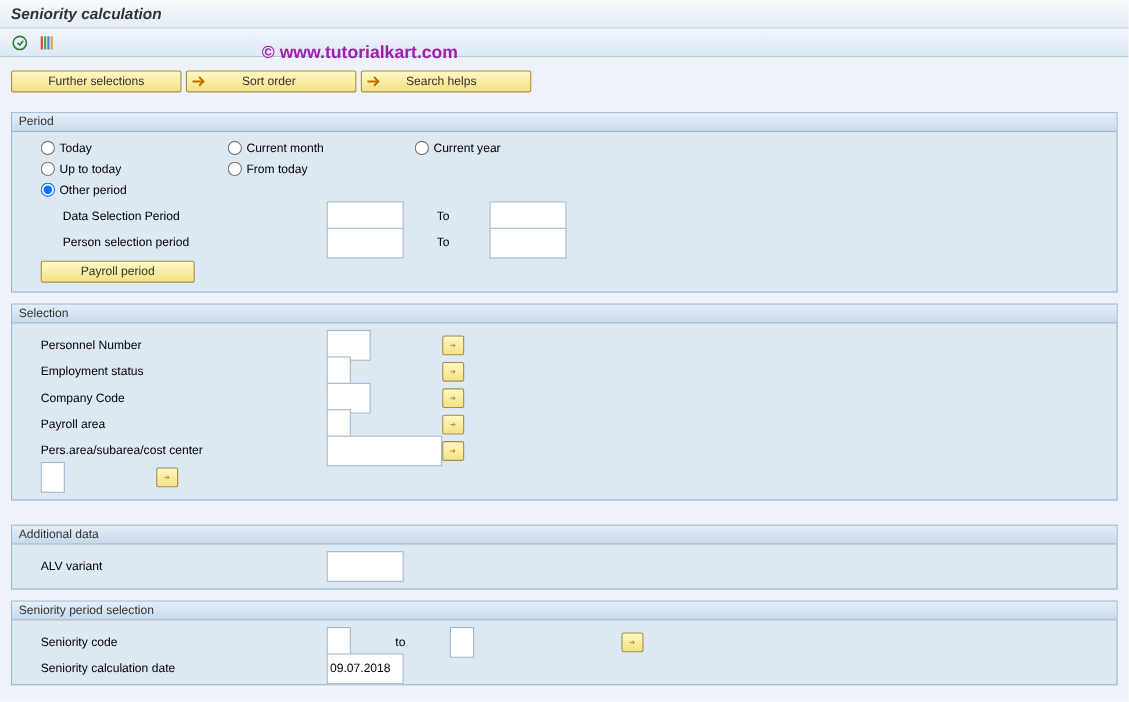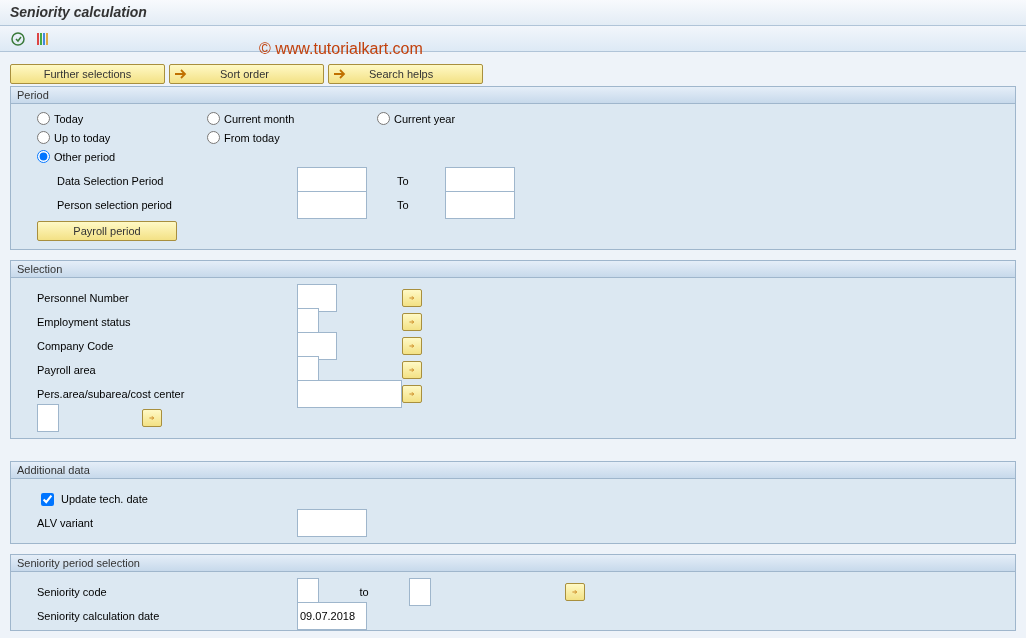--- a/index.html
+++ b/index.html
@@ -31,21 +31,21 @@
       display: flex;
       align-items: center;
       gap: 8px;
     }
     .toolbar-btn { width: 16px; height: 16px; cursor: pointer; }
     .content {
       background: #eef3f9;
       padding: 12px 10px;
       height: calc(100% - 52px);
     }
-    .btn-row { display: flex; gap: 4px; margin-bottom: 2px; }
+    .btn-row { display: flex; gap: 4px; margin-bottom: 18px; }
     .sap-btn {
       background: linear-gradient(to bottom, #fff9c5 0%, #f3e185 100%);
       border: 1px solid #a88f3e;
       border-radius: 2px;
       height: 20px;
       display: inline-flex;
       align-items: center;
       justify-content: center;
       padding: 0 8px;
       font-size: 11px;
@@ -105,25 +105,26 @@
       border: 1px solid #a88f3e;
       border-radius: 2px;
       display: inline-flex; align-items: center; justify-content: center;
       cursor: pointer;
       margin-left: 4px;
     }
     .selection-grid .field-row .arrow-btn { margin-left: 0;}
     .check { display:flex; align-items:center; gap:4px;}
     .watermark {
       position: absolute;
-      top: 40px; left: 259px;
+      top: 40px; left: 238px;
       font-size: 16px;
-      color: #c2410c;
+      color: #a21caf;
       font-family: Arial;
       pointer-events: none;
+      font-weight: bold;
     }
     fieldset { border:none; padding:0; margin:0;}
     .panel-last { margin-bottom: 0; }
     .panel-last .panel-body { padding-bottom: 2px; }
   </style>
 </head>
 <body>
 
 <div class="title-bar">Seniority calculation</div>
 
@@ -287,24 +288,20 @@
           </button>
       </div>
     </div>
   </div>
 
   <div style="height:12px;"></div>
 
   <div class="panel">
     <div class="panel-header">Additional data</div>
     <div class="panel-body">
-      <div class="field-row check">
-        <input type="checkbox" checked="" style="">
-        <span>Update tech. date</span>
-      </div>
       <div class="field-row">
         <span class="label-col">ALV variant</span>
         <input class="txt-input w70" value="" style="">
       </div>
     </div>
   </div>
 
   <div class="panel panel-last">
     <div class="panel-header">Seniority period selection</div>
     <div class="panel-body">

